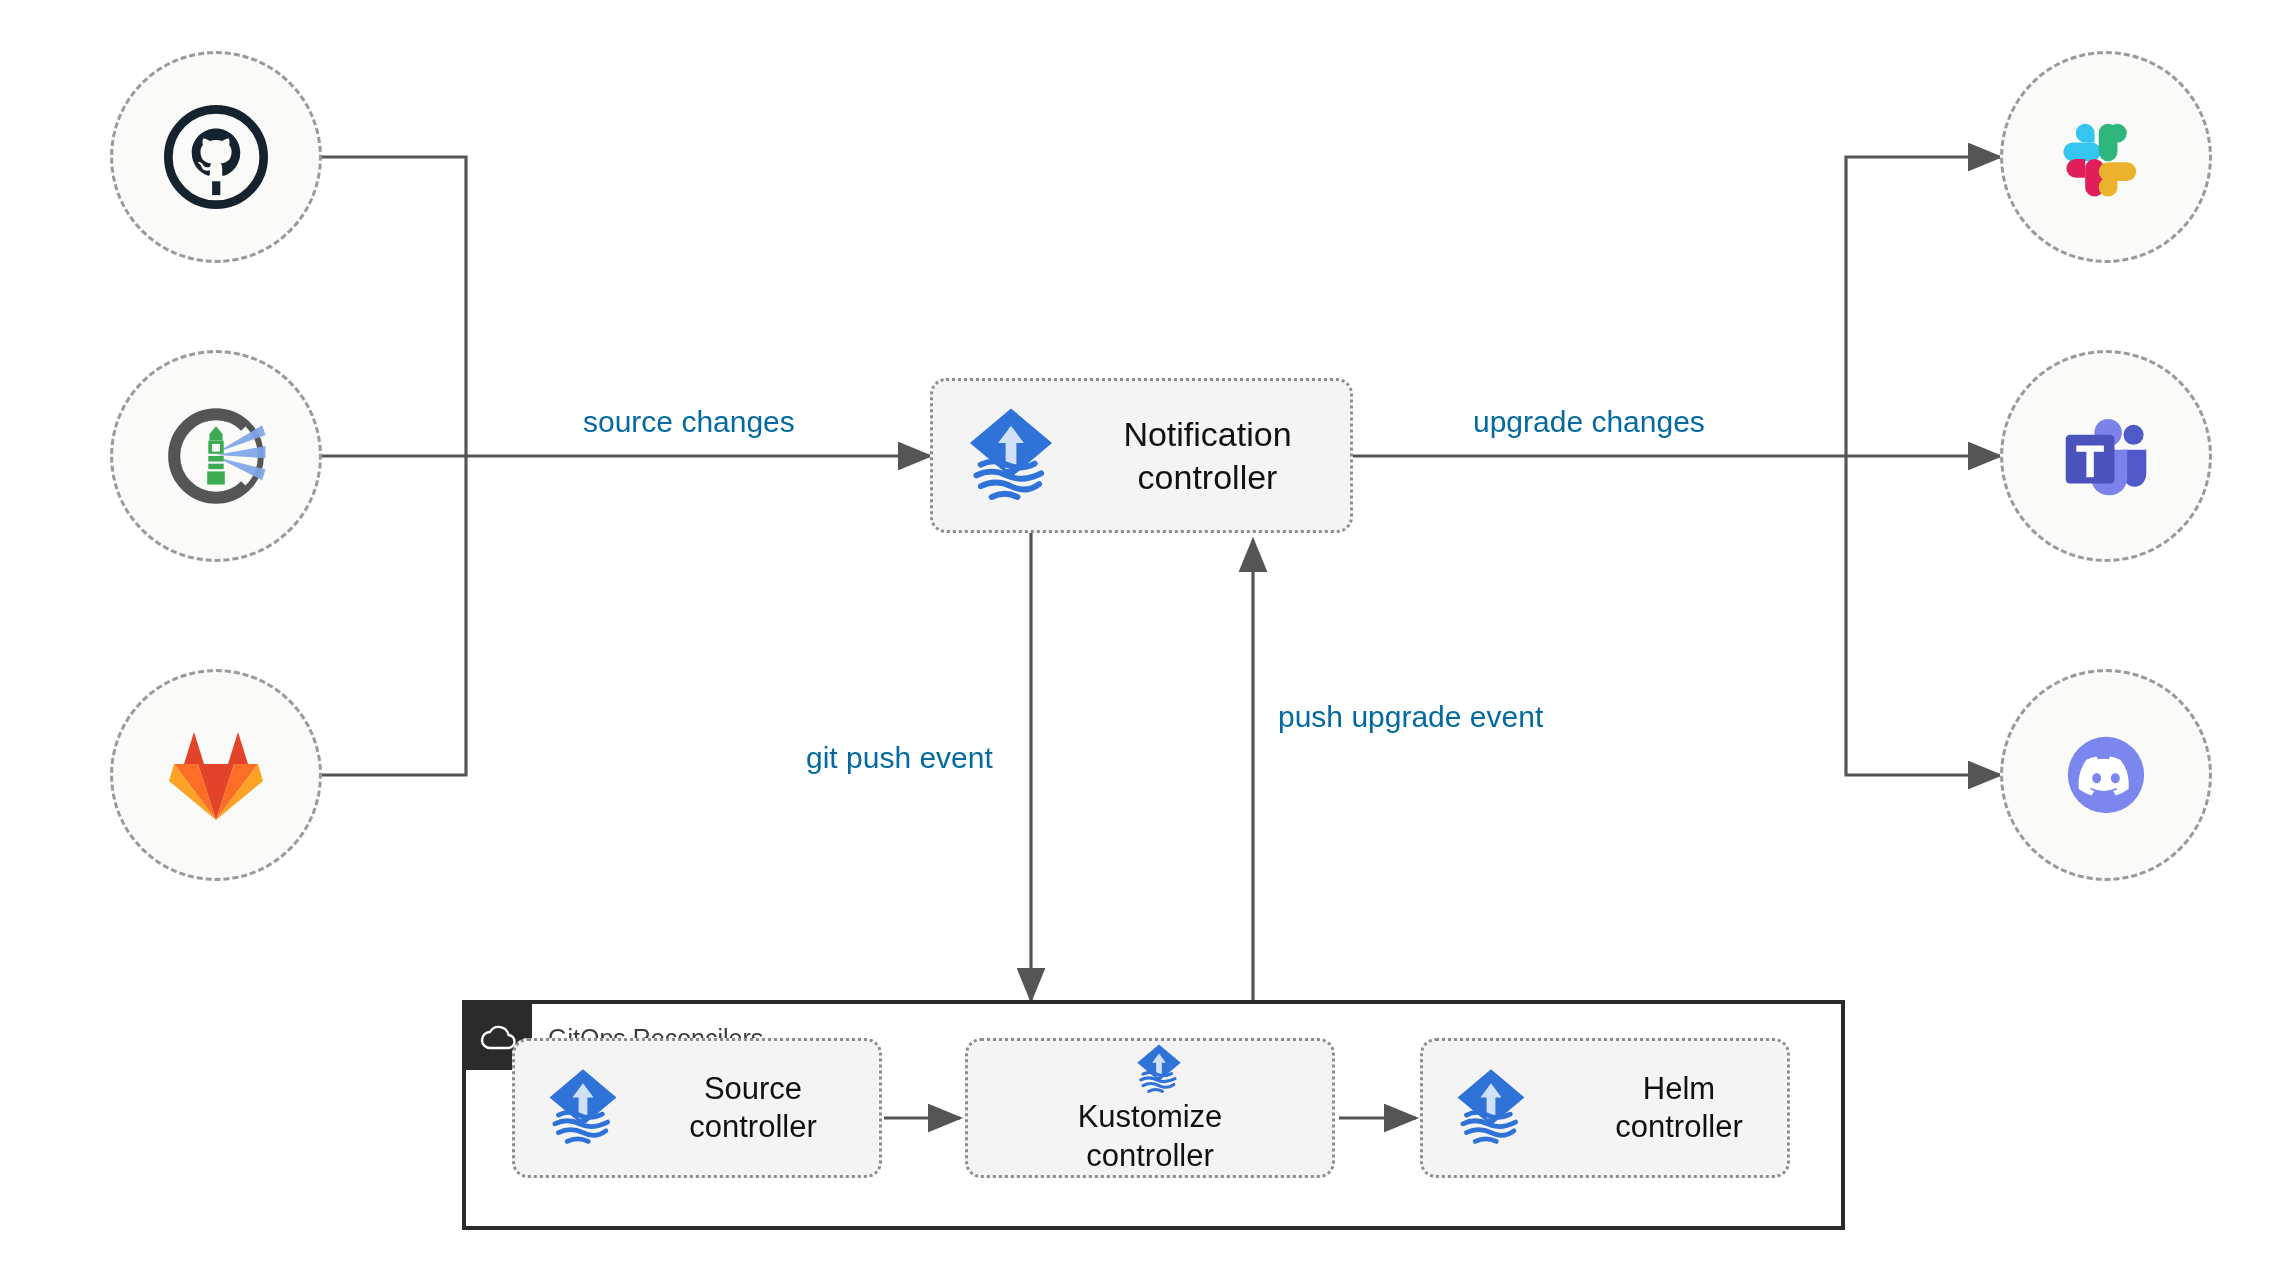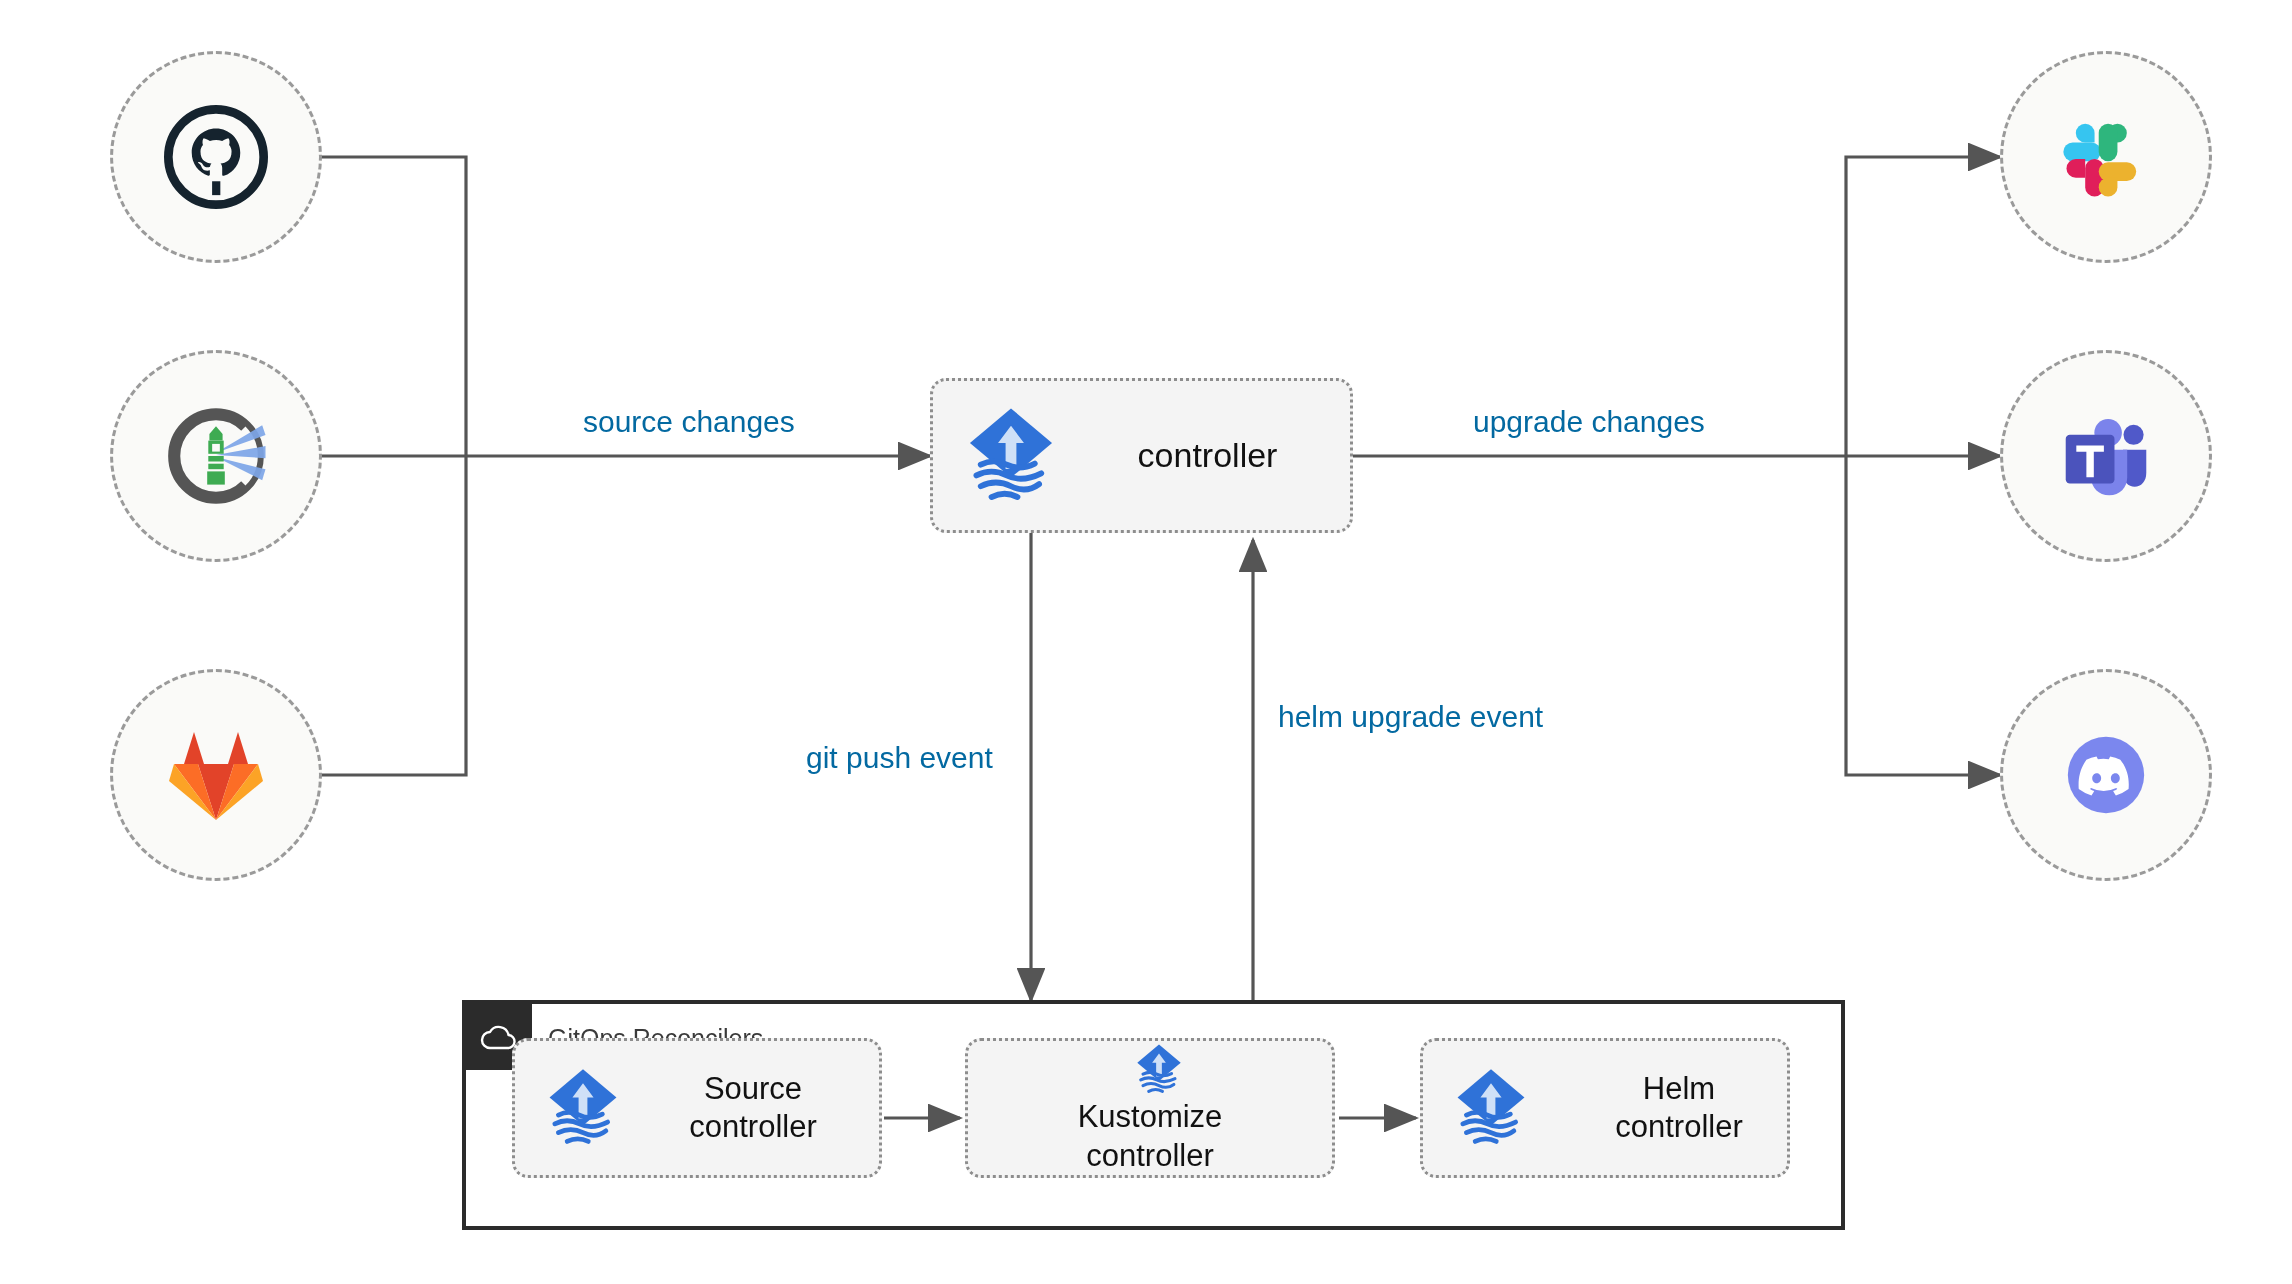--- a/index.html
+++ b/index.html
@@ -104,20 +104,21 @@
       <path d="M50 6 L88 38 L50 70 L12 38 Z" fill="#2f72d8"></path>
       <path d="M50 22 L62 38 H55 V62 H45 V38 H38 Z" fill="#cfe0f7"></path>
       <g stroke="#2f72d8" stroke-width="5.4" fill="none" stroke-linecap="round">
         <path d="M22 58 Q34 52 46 58 Q58 64 72 57"></path>
         <path d="M18 68 Q32 61 46 68 Q60 75 78 66"></path>
         <path d="M22 78 Q36 71 50 78 Q64 85 76 76"></path>
         <path d="M32 88 Q44 82 56 88"></path>
       </g>
     </svg>
     <div class="ctrl-label" style="flex:1;font-size:34px;">
+      <div>Notification</div>
       <div>controller</div>
     </div>
   </div>
 
   <div class="node-circle" style="left:2000px;top:51px;width:212px;height:212px;">
     <svg class="ico" width="104" height="104" viewBox="0 0 100 100">
       <g>
         <path fill="#36c5f0" d="M30 18a9 9 0 0 1 9 9v9h-9a9 9 0 1 1 0-18z"></path>
         <path fill="#36c5f0" d="M30 42h18a9 9 0 1 1 0 18H30a9 9 0 0 1 0-18z" transform="translate(-12,-6)"></path>
         <path fill="#2eb67d" d="M70 30a9 9 0 0 0-9 9v9h9a9 9 0 0 0 0-18z" transform="translate(-9,-12)"></path>
@@ -216,15 +217,15 @@
     </defs>
     <g stroke="#555555" stroke-width="3.2" fill="none">
       <path d="M24,28 L100,28" marker-end="url(#arw2)"></path>
       <path d="M479,28 L556,28" marker-end="url(#arw2)"></path>
     </g>
   </svg>
 
   <div class="edge-label" style="left:583px;top:405px;">source changes</div>
   <div class="edge-label" style="left:1473px;top:405px;">upgrade changes</div>
   <div class="edge-label" style="left:806px;top:741px;">git push event</div>
-  <div class="edge-label" style="left:1278px;top:700px;">helm upgrade event</div>
+  <div class="edge-label" style="left:1278px;top:700px;">push upgrade event</div>
 
 </div>
 
 </body></html>

